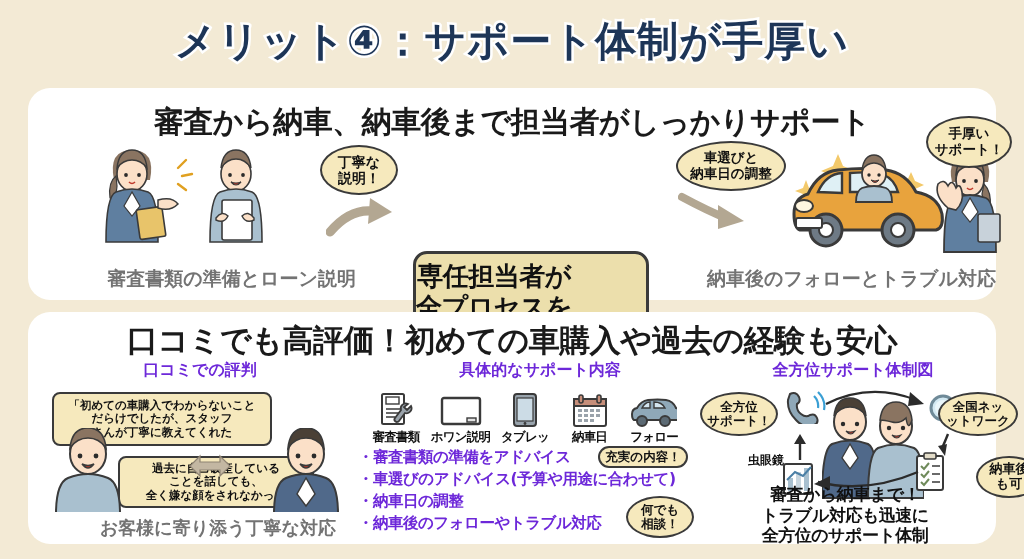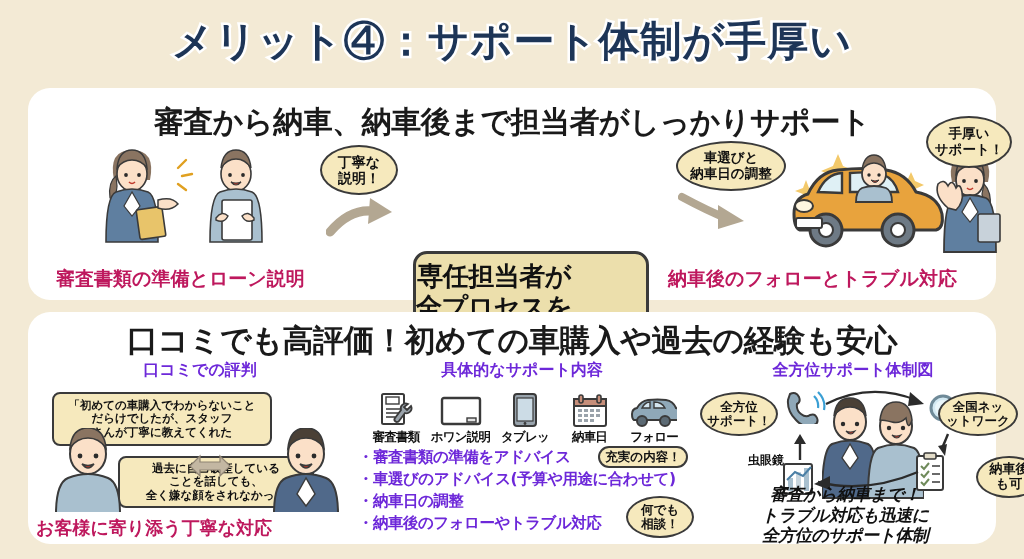--- a/index.html
+++ b/index.html
@@ -21,21 +21,20 @@
     left: 0; top: 14px;
     width: 1024px;
     text-align: center;
     font-size: 41px;
     font-weight: bold;
     letter-spacing: 1px;
     color: #1d3557;
     -webkit-text-stroke: 5px #ffffff;
     paint-order: stroke fill;
     text-shadow: 0 0 0 #fff;
-    font-family: Liberation Serif, serif;
   }
 
   
   .panel {
     position: absolute;
     background: #ffffff;
     border-radius: 22px;
   }
   #panel-top    { left: 28px; top: 88px;  width: 968px; height: 212px; }
   #panel-bottom { left: 28px; top: 312px; width: 968px; height: 232px; }
@@ -55,22 +54,22 @@
     font-size: 16px;
     font-weight: bold;
     color: #6d28d9;
     text-align: center;
   }
 
   .caption {
     position: absolute;
     font-size: 19px;
     font-weight: bold;
-    color: #be185d;
-    text-align: left;
+    color: #737373;
+    text-align: right;
     white-space: nowrap;
   }
 
   
   .bubble {
     position: absolute;
     background: #f6e9bd;
     border: 2px solid #3a3a3a;
     border-radius: 50%;
     color: #111;
@@ -151,21 +150,20 @@
   #right-summary {
     position: absolute;
     left: 700px; top: 484px;
     width: 290px;
     text-align: center;
     font-size: 17px;
     font-weight: bold;
     color: #111;
     line-height: 1.22;
     letter-spacing: -0.5px;
-    font-style: italic;
   }
   #glass-label {
     position: absolute;
     left: 748px; top: 452px;
     font-size: 12px;
     font-weight: bold;
     color: #111;
   }
 
   
@@ -284,21 +282,21 @@
     </div>
 
     <div class="caption" style="left:28px; top:178px; width:300px;">審査書類の準備とローン説明</div>
     <div class="caption" style="left:640px; top:178px; width:328px;">納車後のフォローとトラブル対応</div>
   </div>
 
   <div class="panel" id="panel-bottom">
     <div class="panel-heading" id="heading-bottom">口コミでも高評価！初めての車購入や過去の経験も安心</div>
 
     <div class="sub-heading" style="left:62px; top:48px; width:220px;">口コミでの評判</div>
-    <div class="sub-heading" style="left:364px; top:48px; width:260px;">具体的なサポート内容</div>
+    <div class="sub-heading" style="left:382px; top:48px; width:260px;">具体的なサポート内容</div>
     <div class="sub-heading" style="left:700px; top:48px; width:250px;">全方位サポート体制図</div>
   </div>
 
   <div class="bubble rect" style="left:52px; top:392px; width:220px; height:54px; font-size:11.5px;">
     <span style="white-space:pre-line;">「初めての車購入でわからないこと
 だらけでしたが、スタッフ
 さんが丁寧に教えてくれた</span>
     <svg class="tail" style="left:20px; top:46px;" width="24" height="20" viewBox="0 0 24 20">
       <path d="M14 2 L6 18 L20 8 Z" fill="#f6e9bd" stroke="#3a3a3a" stroke-width="2"></path>
     </svg>

